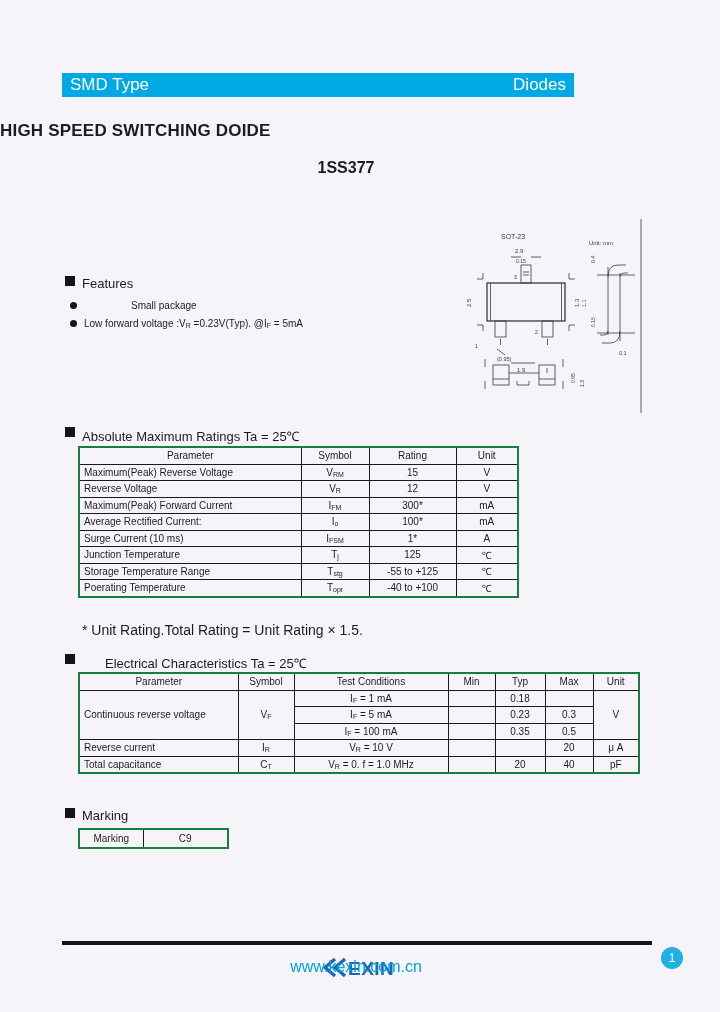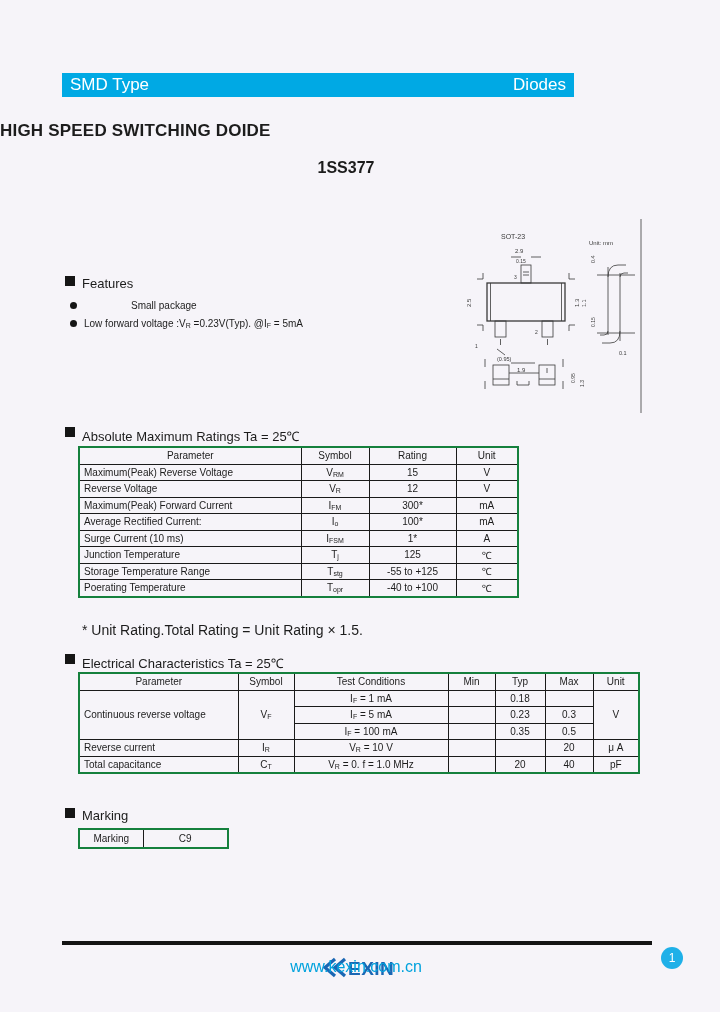--- a/index.html
+++ b/index.html
@@ -181,21 +181,21 @@
     <td class="l">Poerating Temperature</td>
     <td><span>T</span><sub>opr</sub></td>
     <td>-40 to +100</td>
     <td>℃</td>
   </tr>
 </tbody>
   </table>
 
 <div class="abs foot-note">* Unit Rating.Total Rating = Unit Rating × 1.5.</div>
 
-<div class="abs sect" style="left:65px;top:654px;">
+<div class="abs sect" style="left:65px;top:654px;gap:23px;">
   <span class="sq"></span>
   <span>Electrical Characteristics Ta = 25℃</span>
 </div>
 
 <table class="abs ec">
   <colgroup>
       <col style="width:159px">
       <col style="width:56px">
       <col style="width:154px">
       <col style="width:47px">

